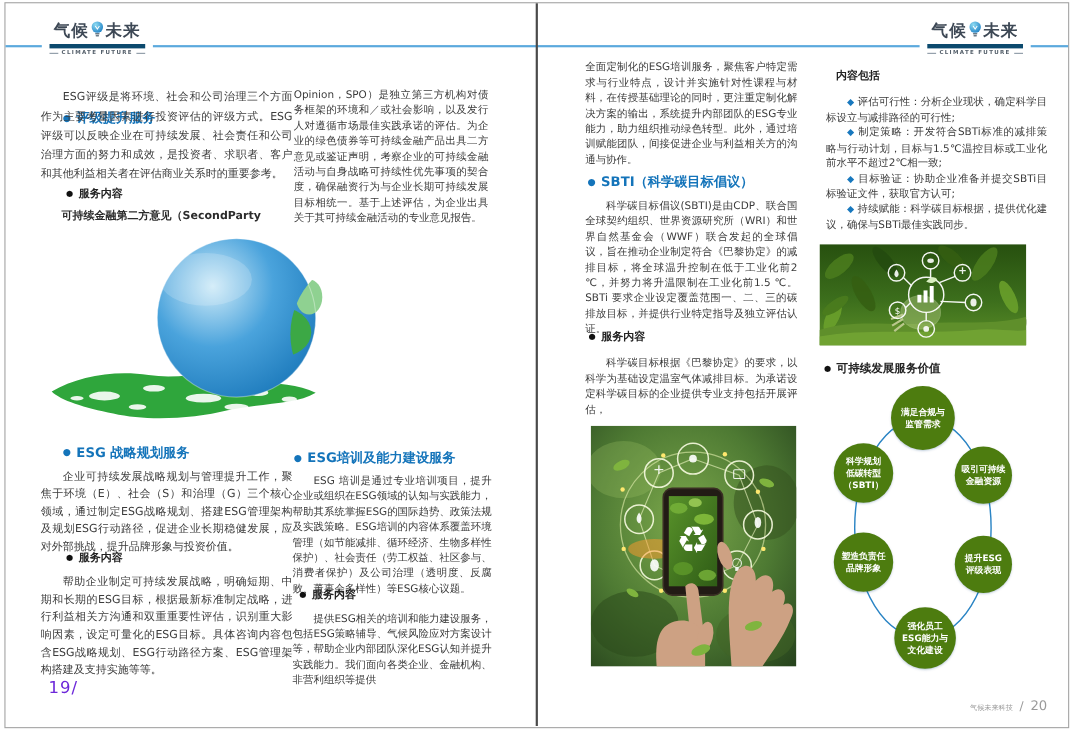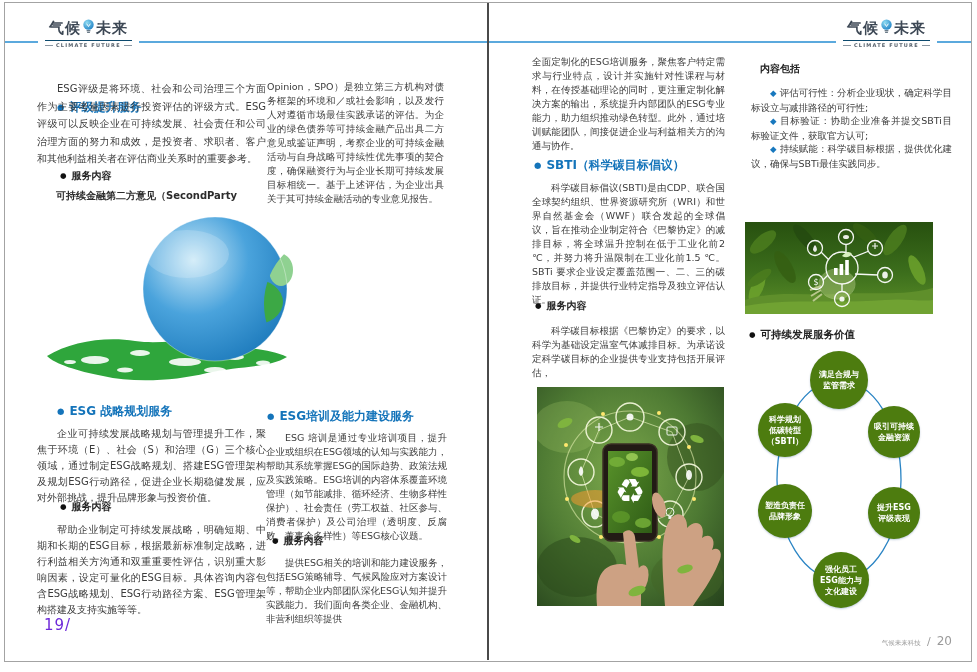--- a/index.html
+++ b/index.html
@@ -4,21 +4,21 @@
 <style>
   html,body{margin:0;padding:0;background:#ffffff;}
   body{font-family:"DejaVu Sans","Liberation Sans",sans-serif;}
   .spread{position:relative;width:977px;height:672px;background:#fff;overflow:hidden;}
   .sheet{position:absolute;left:4px;top:2px;width:966px;height:658px;border:1px solid #a3a3a3;background:#fff;}
   .divider{position:absolute;left:487px;top:3px;width:2px;height:657px;background:#4a4a4a;z-index:3;}
   .topline{position:absolute;left:5px;top:41px;width:966px;height:2px;background:#5ba9dd;z-index:1;}
 
   
   .logo{position:absolute;top:17px;z-index:2;background:#fff;padding:1px 7px;text-align:center;}
-  .logo-main{display:flex;align-items:center;justify-content:center;gap:1px;color:#3d4855;font-weight:bold;font-size:15px;letter-spacing:1px;border-bottom:1px solid #0c4a6e;padding-bottom:1px;}
+  .logo-main{display:flex;align-items:center;justify-content:center;gap:1px;color:#3d4855;font-weight:bold;font-size:15px;letter-spacing:1px;border-bottom:4px solid #0c4a6e;padding-bottom:1px;}
   .logo-sub{display:flex;align-items:center;gap:3px;margin-top:1px;color:#55606b;font-size:5px;font-weight:bold;letter-spacing:1.2px;white-space:nowrap;}
   .logo-sub::before,.logo-sub::after{content:"";flex:1;border-top:1px solid #8a97a3;min-width:8px;}
 
   .h-blue{position:absolute;font-weight:bold;color:#1474ba;font-size:12px;white-space:nowrap;z-index:1;}
   .h-blue .bdot{font-size:8.5px;vertical-align:1.5px;margin-right:5px;color:#1474ba;}
   .svc{position:absolute;font-weight:bold;color:#232323;font-size:10px;white-space:nowrap;z-index:1;}
   .svc .kdot{font-size:7.5px;vertical-align:1.5px;margin-right:5px;color:#111;}
   .body-text{position:absolute;color:#3b3b3b;text-align:justify;z-index:1;}
   .indent{text-indent:2em;}
   .t-a{font-size:10px;line-height:17.5px;}
@@ -257,20 +257,21 @@
         <ellipse cx="38" cy="152" rx="6" ry="3" transform="rotate(30 38 152)"></ellipse>
         <ellipse cx="100" cy="204" rx="9" ry="4.5" transform="rotate(-20 100 204)"></ellipse>
       </g>
     </svg>
   </div>
 
   <div class="svc" style="left:760px;top:62px;">内容包括</div>
 
   <div class="inc-items">
     <div class="inc-item"><span class="diam">◆</span><span>评估可行性：分析企业现状，确定科学目标设立与减排路径的可行性;</span></div>
+    <div class="inc-item"><span class="diam">◆</span><span>制定策略：开发符合SBTi标准的减排策略与行动计划，目标与1.5℃温控目标或工业化前水平不超过2℃相一致;</span></div>
     <div class="inc-item"><span class="diam">◆</span><span>目标验证：协助企业准备并提交SBTi目标验证文件，获取官方认可;</span></div>
     <div class="inc-item"><span class="diam">◆</span><span>持续赋能：科学碳目标根据，提供优化建议，确保与SBTi最佳实践同步。</span></div>
   </div>
 
   <div class="img-box" style="left:745px;top:222px;width:188px;height:92px;">
     <svg width="188" height="92" viewBox="0 0 188 92">
       <rect width="188" height="92" fill="url(#fgrad)"></rect>
       <g opacity="0.85">
         <ellipse cx="18" cy="20" rx="16" ry="7" fill="#4c7d1e" transform="rotate(-40 18 20)"></ellipse>
         <ellipse cx="40" cy="45" rx="18" ry="7" fill="#355f12" transform="rotate(60 40 45)"></ellipse>

